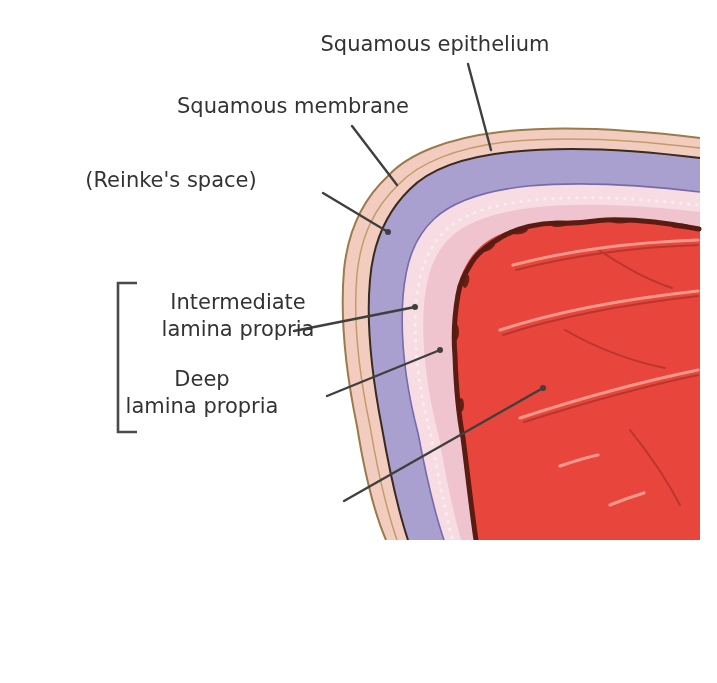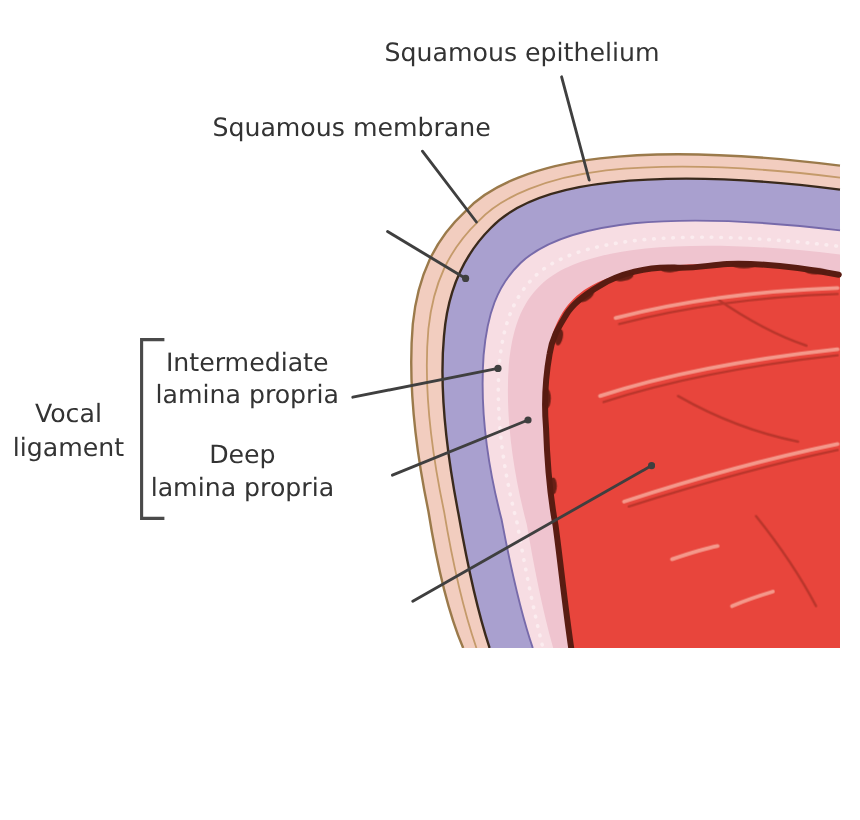--- a/index.html
+++ b/index.html
@@ -15,21 +15,21 @@
     position:absolute;
     color:#333333;
     font-size:21px;
     line-height:27px;
     text-align:center;
     font-family:"DejaVu Sans","Liberation Sans",sans-serif;
   }
   .lbl-squamous{left:306px;top:31px;width:258px;}
   .lbl-basement{left:164px;top:93px;width:258px;}
   .lbl-superficial{left:20px;top:165px;width:302px;line-height:30px;}
-  .lbl-intermediate{left:100px;top:289px;width:172px;padding-left:20px;}
+  .lbl-intermediate{left:132px;top:289px;width:172px;padding-left:20px;}
   .lbl-deep{left:116px;top:366px;width:172px;text-align:center;}
   .lbl-vocal{left:0px;top:331px;width:114px;line-height:28px;}
   .lbl-vocalis{left:156px;top:489px;width:184px;}
   .caption{
     position:absolute;
     left:8px;top:602px;width:704px;
     font-family:"Liberation Serif",serif;
     font-weight:600;
     font-size:20px;
     line-height:33px;
@@ -135,26 +135,23 @@
     </g>
 
     <path fill="none" stroke="#4a4a4a" stroke-width="2.6" d="M137,283 L118,283 L118,432 L137,432"></path>
   </svg>
 
   <div class="lbl lbl-squamous">Squamous epithelium</div>
 
   <div class="lbl lbl-basement">Squamous membrane</div>
 
   <div class="lbl lbl-superficial">
+    <div>(Reinke's space)</div>
   </div>
 
-  <div class="lbl lbl-vocal">
-    <div>Vocal</div>
-    <div>ligament</div>
-  </div>
 
   <div class="lbl lbl-intermediate">
     <div>Intermediate</div>
     <div>lamina propria</div>
   </div>
 
   <div class="lbl lbl-deep">
     <div>Deep</div>
     <div>lamina propria</div>
   </div>

